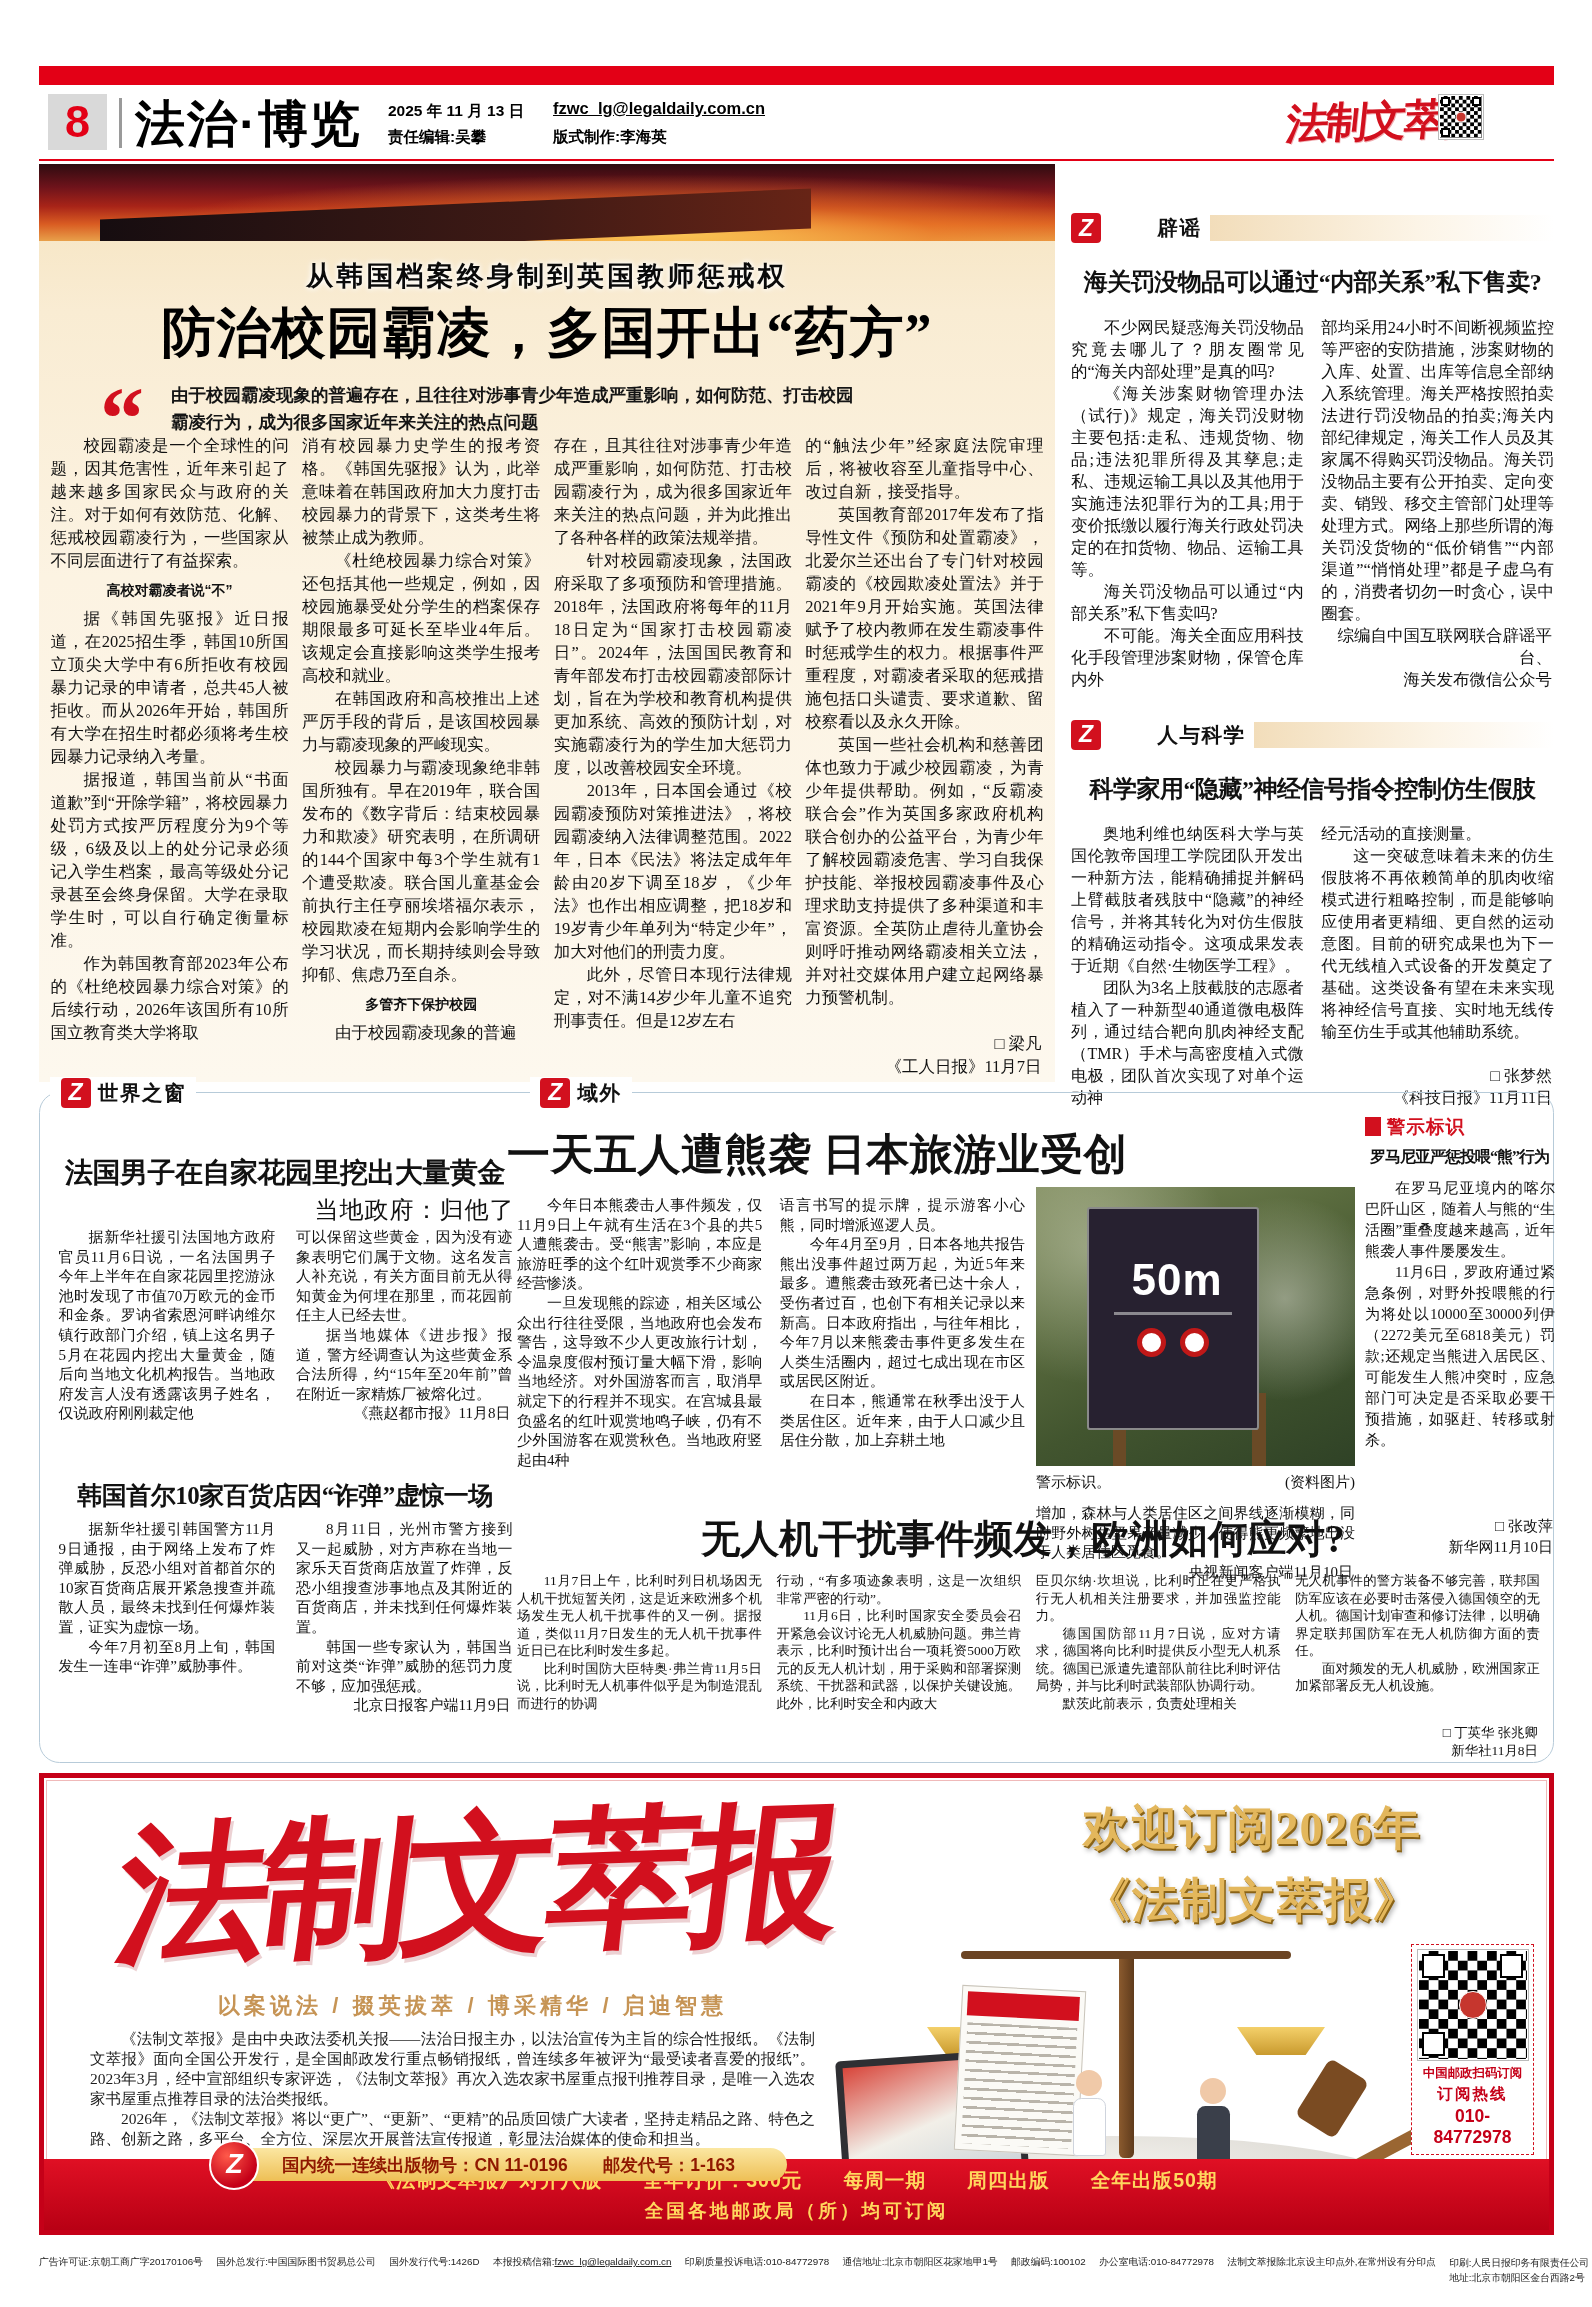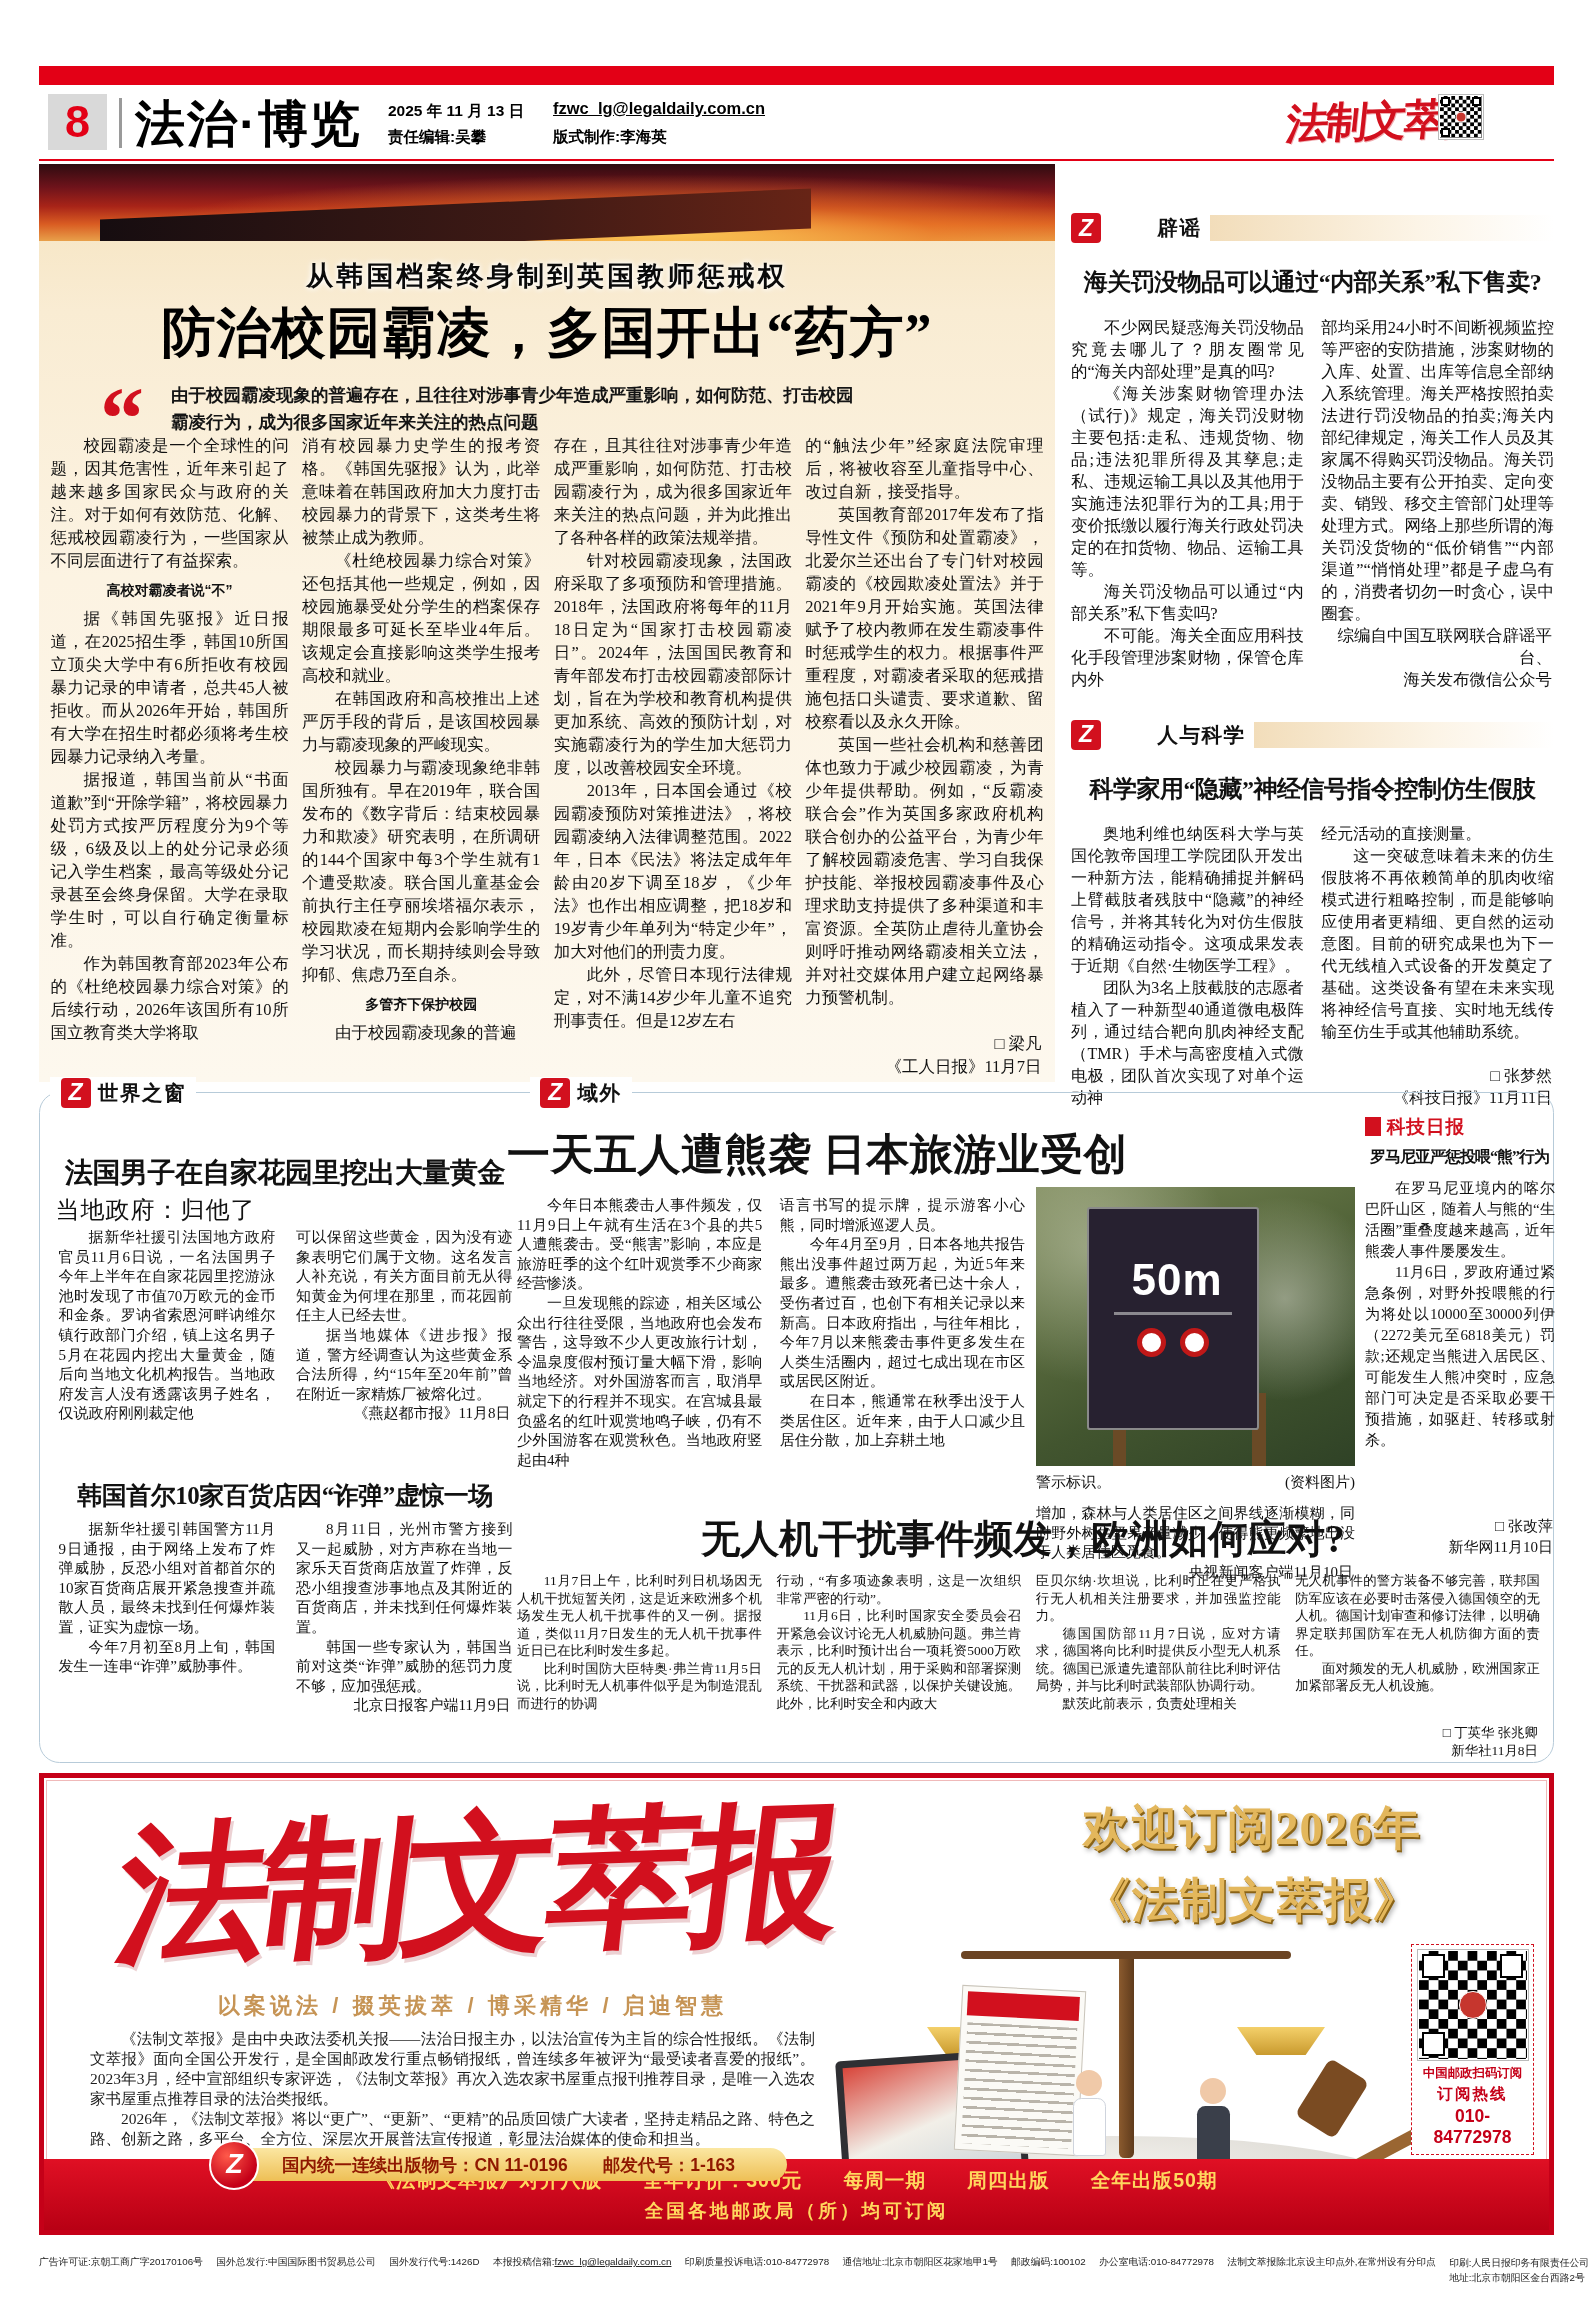--- a/index.html
+++ b/index.html
@@ -80,21 +80,21 @@
   .rail .sect2 { margin-top:29px; }
 
   
   .band { position:absolute; left:39px; top:1092px; width:1515px; height:671px;
       border:1.5px solid #b7cbd9; border-radius:20.6px; }
   .chip { position:absolute; top:-16.5px; background:#fff; padding:0 10.3px; display:flex; align-items:center; gap:7.2px; height:32px; }
   .chip .lt { font:bold 20.6px "Liberation Sans", sans-serif; letter-spacing:1.5px; }
   .w-chip { left:10.3px; } .a-chip { left:490px; }
   .w-t1 { position:absolute; left:15.5px; top:61px; width:459px; text-align:center;
       font:900 28px "Liberation Serif", serif; letter-spacing:-0.5px; }
-  .w-sub { position:absolute; left:15.5px; top:101px; width:459px; text-align:left;
+  .w-sub { position:absolute; left:15.5px; top:101px; width:459px; text-align:right;
       font:500 24px "Liberation Serif", serif; letter-spacing:1px; }
   .w-cols1 { position:absolute; left:18.6px; top:135px; width:454px; gap:20.6px; font-size:15px; line-height:19.6px; }
   .w-t2 { position:absolute; left:15.5px; top:386px; width:459px; text-align:center;
       font:900 25px "Liberation Serif", serif; letter-spacing:-0.5px; }
   .w-cols2 { position:absolute; left:18.6px; top:427px; width:454px; gap:20.6px; font-size:15px; line-height:19.6px; }
 
   .bear-title { position:absolute; left:467px; top:33px; width:857px; text-align:left;
       font:900 43px "Liberation Serif", serif; letter-spacing:0.5px; }
   .bear-cols { position:absolute; left:477px; top:103px; width:508px; gap:17.5px; font-size:15px; line-height:19.6px; }
   .bear-photo { position:absolute; left:996px; top:94px; width:319px; height:279px; overflow:hidden;
@@ -390,21 +390,21 @@
     </div>
     <div class="bear-c3 fcol">
       <div class="grow">
           <p class="para cont">增加，森林与人类居住区之间界线逐渐模糊，同时野外树生坚果产量减少，使得熊更频繁地出没于人类居住区觅食。</p>
         </div>
       <p class="meta-line">央视新闻客户端11月10日</p>
     </div>
 
     <div class="x-chip">
       <span class="blk"></span>
-      <span class="lt">科技日报</span>
+      <span class="lt">警示标识</span>
     </div>
     <div class="x-title">罗马尼亚严惩投喂“熊”行为</div>
     <div class="x-body fcol">
       <div class="grow">
           <p class="para">在罗马尼亚境内的喀尔巴阡山区，随着人与熊的“生活圈”重叠度越来越高，近年熊袭人事件屡屡发生。</p>
           <p class="para">11月6日，罗政府通过紧急条例，对野外投喂熊的行为将处以10000至30000列伊（2272美元至6818美元）罚款;还规定当熊进入居民区、可能发生人熊冲突时，应急部门可决定是否采取必要干预措施，如驱赶、转移或射杀。</p>
         </div>
       <p class="meta-line">□ 张改萍</p>
       <p class="meta-line">新华网11月10日</p>
     </div>

